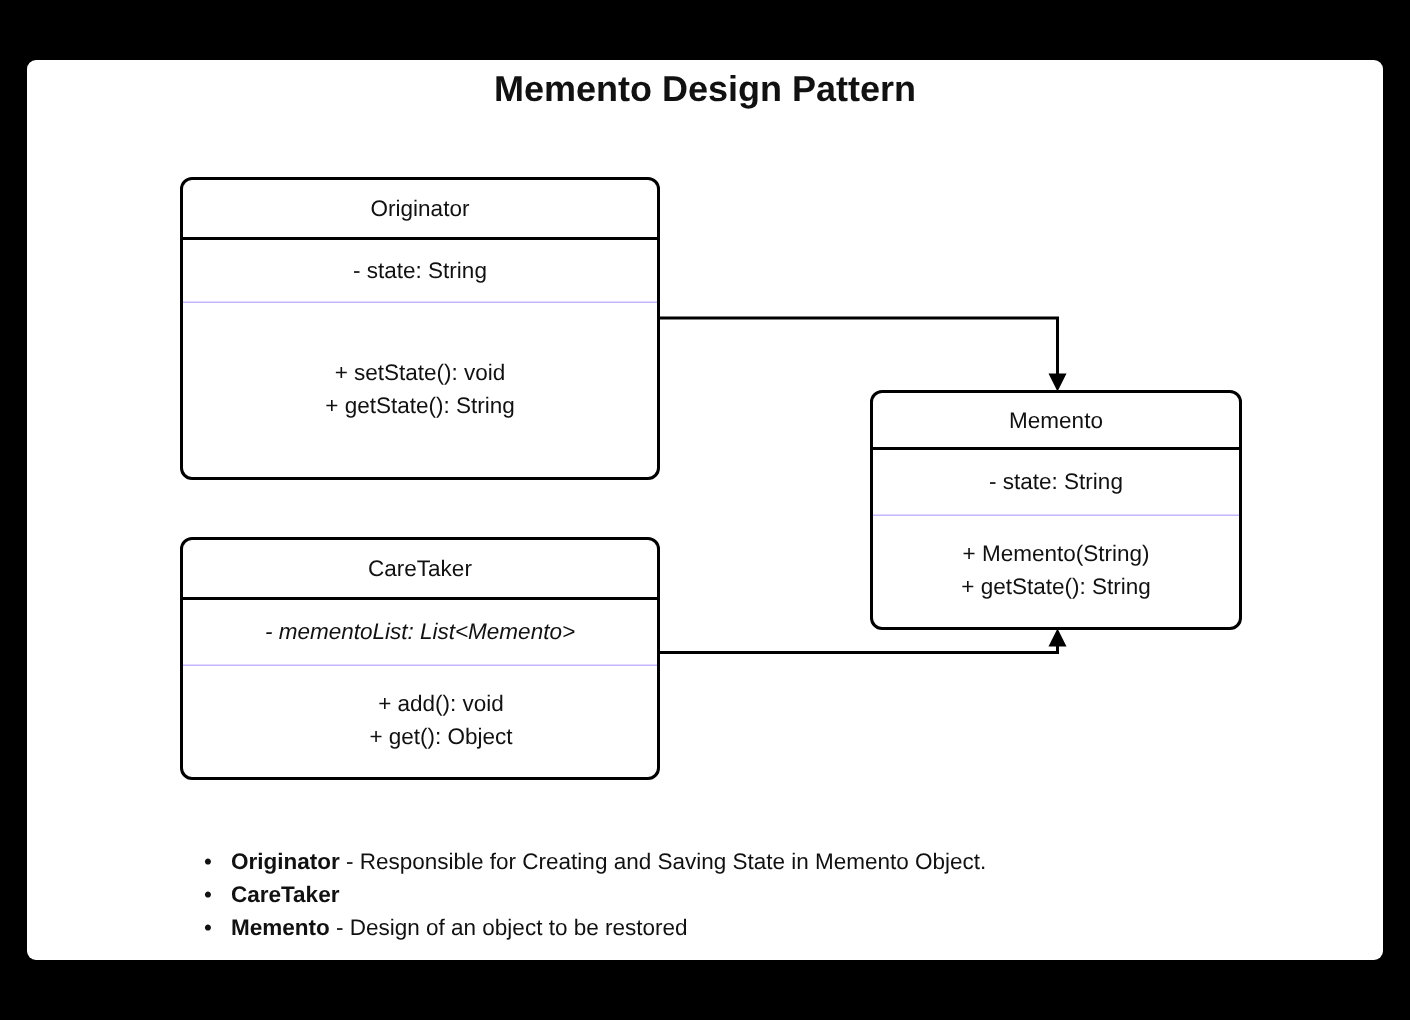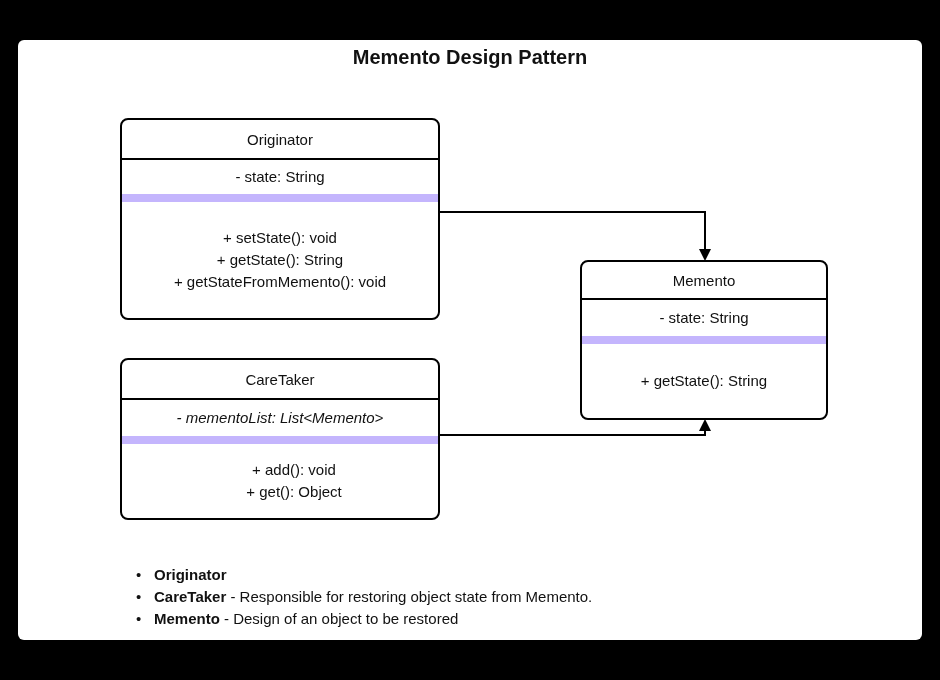--- a/index.html
+++ b/index.html
@@ -22,21 +22,21 @@
     height: 600px;
     background: #ffffff;
     border-radius: 6px;
   }
   .diagram-title {
     position: absolute;
     top: 6px;
     left: 0;
     width: 100%;
     text-align: center;
-    font-size: 20px;
+    font-size: 24px;
     font-weight: bold;
     color: #111111;
     margin: 0;
   }
   .connectors {
     position: absolute;
     left: 0;
     top: 0;
     width: 904px;
     height: 600px;
@@ -56,21 +56,21 @@
     flex-direction: column;
     align-items: center;
     justify-content: center;
     text-align: center;
     box-sizing: border-box;
   }
   .uml-name {
     border-bottom: 2px solid #000000;
   }
   .uml-attrs {
-    border-bottom: 8px solid #c4b5fd;
+    border-bottom: 1px solid #c4b5fd;
   }
   .uml-line {
     line-height: 22px;
     white-space: nowrap;
   }
   
   .class-originator { left: 102px; top: 78px; width: 320px; }
   .class-originator .uml-name   { height: 40px; }
   .class-originator .uml-attrs  { height: 42px; }
   .class-originator .uml-methods{ height: 116px; border-radius: 18px; }
@@ -130,54 +130,54 @@
   </svg>
 
   <div class="uml-class class-originator">
     <div class="uml-compartment uml-name">Originator</div>
     <div class="uml-compartment uml-attrs">
       <div class="uml-line">- state: String</div>
     </div>
     <div class="uml-compartment uml-methods">
       <div class="uml-line">+ setState(): void</div>
       <div class="uml-line">+ getState(): String</div>
-      <div class="uml-line">+ getStateFromMemento(): void</div>
     </div>
   </div>
 
   <div class="uml-class class-memento">
     <div class="uml-compartment uml-name">Memento</div>
     <div class="uml-compartment uml-attrs">
       <div class="uml-line">- state: String</div>
     </div>
     <div class="uml-compartment uml-methods">
+      <div class="uml-line">+ Memento(String)</div>
       <div class="uml-line">+ getState(): String</div>
     </div>
   </div>
 
   <div class="uml-class class-caretaker">
     <div class="uml-compartment uml-name">CareTaker</div>
     <div class="uml-compartment uml-attrs">
       <div class="uml-line">- mementoList: List&lt;Memento&gt;</div>
     </div>
     <div class="uml-compartment uml-methods">
       <div class="uml-line">+ add(): void</div>
       <div class="uml-line">+ get(): Object</div>
     </div>
   </div>
 
   <ul class="notes">
     <li>
       <span class="note-bullet">•</span>
       <span class="note-term">Originator</span>
+      <span class="note-desc"> - Responsible for Creating and Saving State in Memento Object.</span>
     </li>
     <li>
       <span class="note-bullet">•</span>
       <span class="note-term">CareTaker</span>
-      <span class="note-desc"> - Responsible for restoring object state from Memento.</span>
     </li>
     <li>
       <span class="note-bullet">•</span>
       <span class="note-term">Memento</span>
       <span class="note-desc"> - Design of an object to be restored</span>
     </li>
   </ul>
 
 </div>
 

